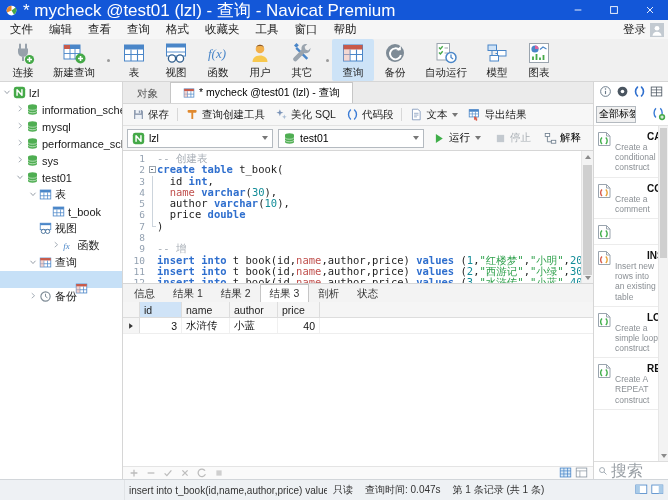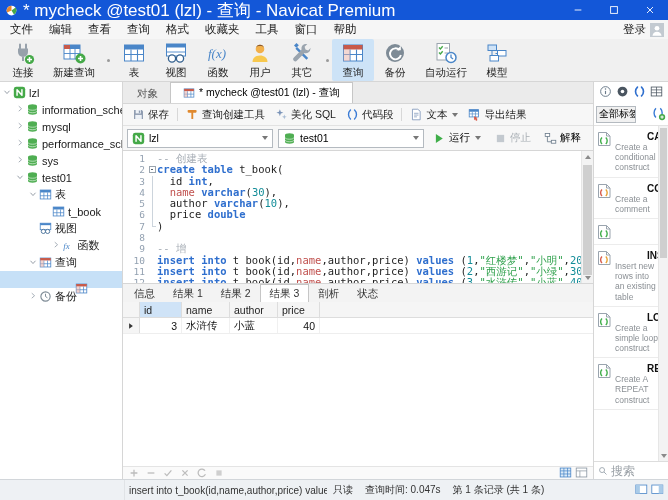--- a/index.html
+++ b/index.html
@@ -92,21 +92,21 @@
   .rp-filter{height:22px;display:flex;align-items:center;gap:16px;padding:0 2px;flex:none;}
   .rp-combo{flex:1;min-width:0;height:17px;border:1px solid #b4bac0;background:#f1f1f1;display:flex;align-items:center;font-size:10px;padding:0 2px;box-sizing:border-box;overflow:hidden;white-space:nowrap;}
   .snips{flex:1;border-top:1px solid #e2e2e2;position:relative;overflow:hidden;padding-right:9px;}
   .snip{display:flex;gap:3px;padding:5px 1px 4px 2px;border-bottom:1px solid #ececec;}
   .snip-txt{min-width:0;}
   .snip-title{font-size:10px;font-weight:bold;color:#111;white-space:nowrap;overflow:hidden;margin-left:32px;}
   .snip-desc{font-size:8.5px;color:#8a8f94;line-height:1.2;overflow:hidden;}
   .sscroll{position:absolute;top:0;right:0;bottom:0;width:9px;background:#f3f3f3;border-left:1px solid #e6e6e6;}
   .sthumb{position:absolute;left:1px;right:1px;top:2px;height:130px;background:#cfcfcf;}
   .sarr{position:absolute;left:0;right:0;bottom:0;height:10px;display:flex;align-items:center;justify-content:center;}
-  .rp-search{height:18px;border-top:1px solid #ddd;display:flex;align-items:center;gap:3px;padding:0 4px;font-size:12px;color:#9aa0a6;flex:none;}
+  .rp-search{height:18px;border-top:1px solid #ddd;display:flex;align-items:center;gap:3px;padding:0 4px;font-size:16px;color:#9aa0a6;flex:none;}
 
   .statusbar{position:absolute;left:0;right:0;bottom:0;height:20px;background:#eef1f4;border-top:1px solid #d2d6da;display:flex;align-items:center;font-size:10px;color:#333;}
   .sb-spacer{width:124px;flex:none;align-self:stretch;border-right:1px solid #e0e3e6;}
   .sb-sql{width:198px;flex:none;overflow:hidden;white-space:nowrap;padding-left:4px;}
   .sb-seg{padding:0 6px;white-space:nowrap;}
   .sb-panes{margin-left:auto;display:flex;gap:3px;padding-right:4px;}
 
   .tri-up{width:0;height:0;border-left:3px solid transparent;border-right:3px solid transparent;border-bottom:4px solid #8a8a8a;}
   .tri-dn{width:0;height:0;border-left:3px solid transparent;border-right:3px solid transparent;border-top:4px solid #8a8a8a;}
 </style>
@@ -286,20 +286,32 @@
       <div class="tbtn">
         <span class="ic i24">
           <svg viewBox="0 0 24 24">
             <rect x="3" y="4" width="8.5" height="5.5" fill="#cfe3f7" stroke="#4a86c8"></rect>
             <rect x="12.5" y="9.5" width="8.5" height="5.5" fill="#fff" stroke="#4a86c8"></rect>
             <rect x="5" y="14.5" width="8.5" height="5.5" fill="#fff" stroke="#4a86c8"></rect>
             <path d="M7 9.5v5M12.5 12.5h-2" stroke="#4a86c8"></path>
           </svg>
         </span>
         <div>模型</div>
+      </div>
+      <div class="tbtn">
+        <span class="ic i24">
+          <svg viewBox="0 0 24 24">
+            <rect x="2.5" y="2.5" width="19" height="19" fill="#fff" stroke="#9aa4ae"></rect>
+            <circle cx="8" cy="8" r="3.6" fill="#4a86c8"></circle>
+            <path d="M8 8V4.4A3.6 3.6 0 0 1 11.6 8z" fill="#e0639c"></path>
+            <path d="M6 19v-3.5M9.5 19v-6M13 19v-2.5M16.5 19v-5" stroke="#45a948" stroke-width="1.8"></path>
+            <path d="M13 8.5l3-2.5 3.5 2" stroke="#4a86c8" stroke-width="1.1" fill="none"></path>
+          </svg>
+        </span>
+        <div>图表</div>
       </div>
     </div>
 
   <div class="main">
     <div class="sidebar" id="sidebar">
         <div class="tree-row" style="padding-left: 2px;">
           <span style="width: 11px; height: 11px; display: inline-flex; flex: 0 0 auto;">
             <span class="ic i10">
               <svg viewBox="0 0 16 16" xmlns="http://www.w3.org/2000/svg">
                 <path d="M4 6l4 4.5L12 6" stroke="#8a949e" stroke-width="1.4" fill="none"></path>

